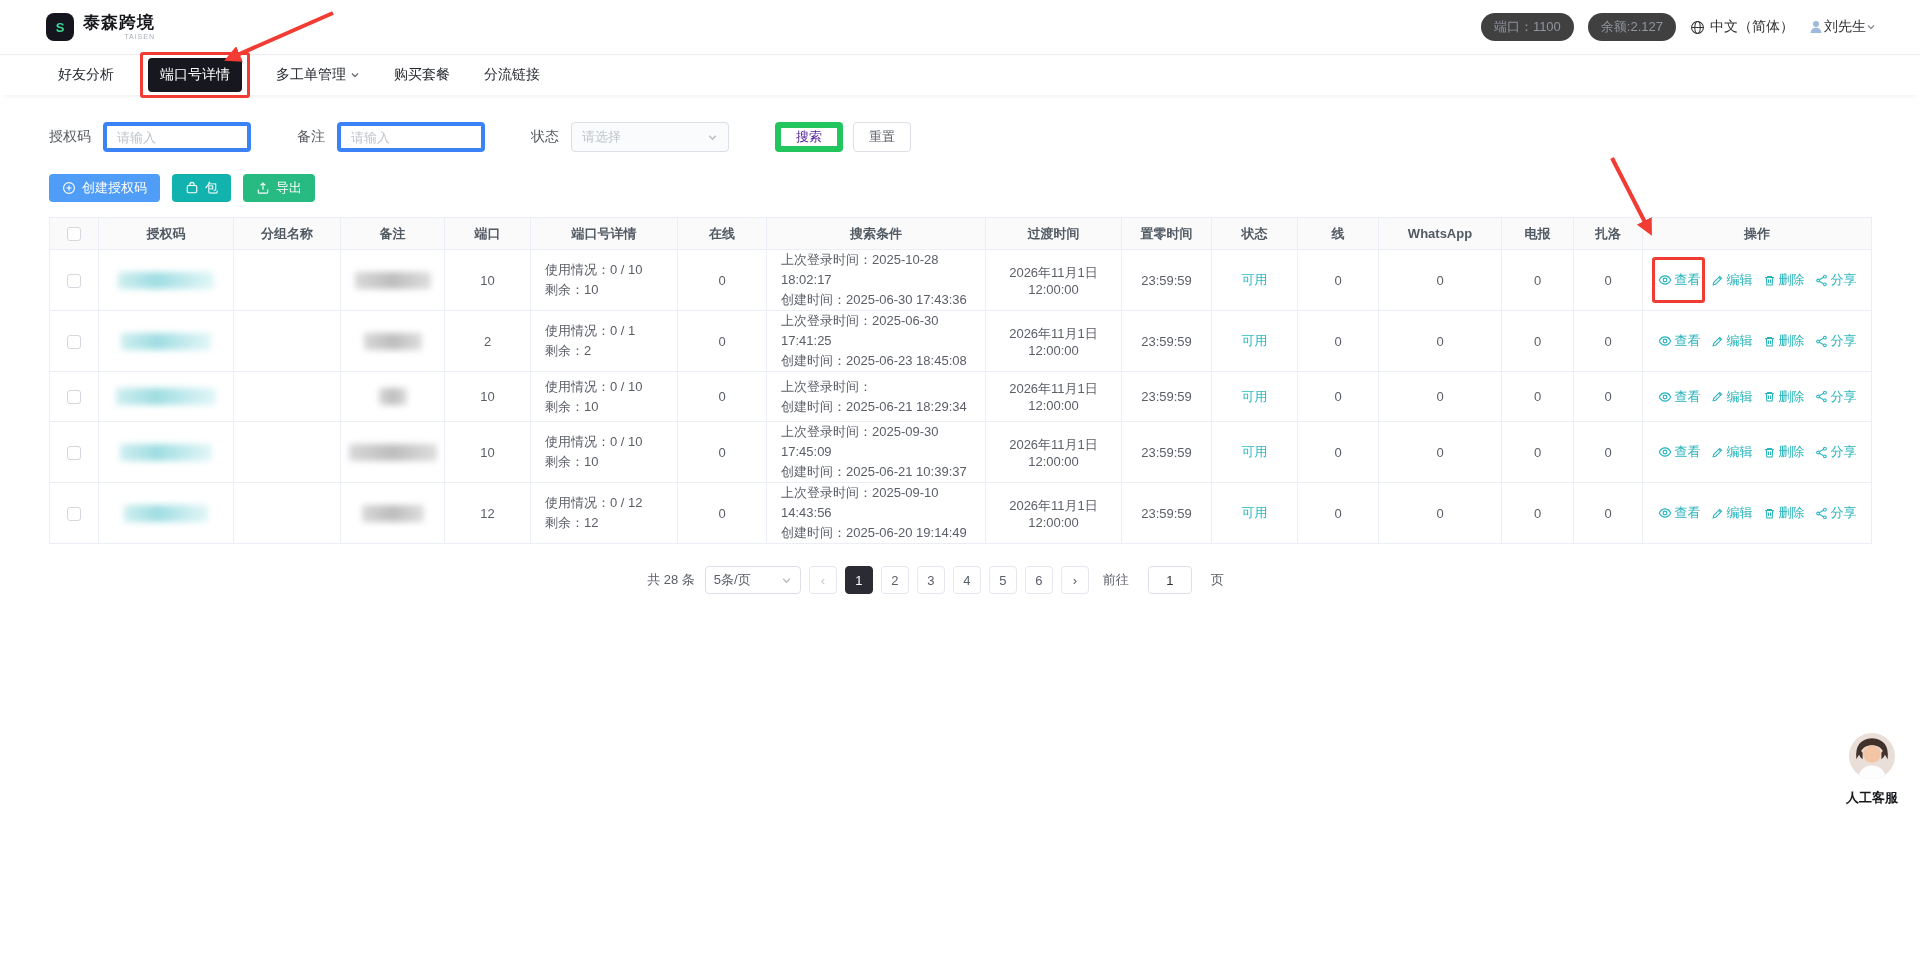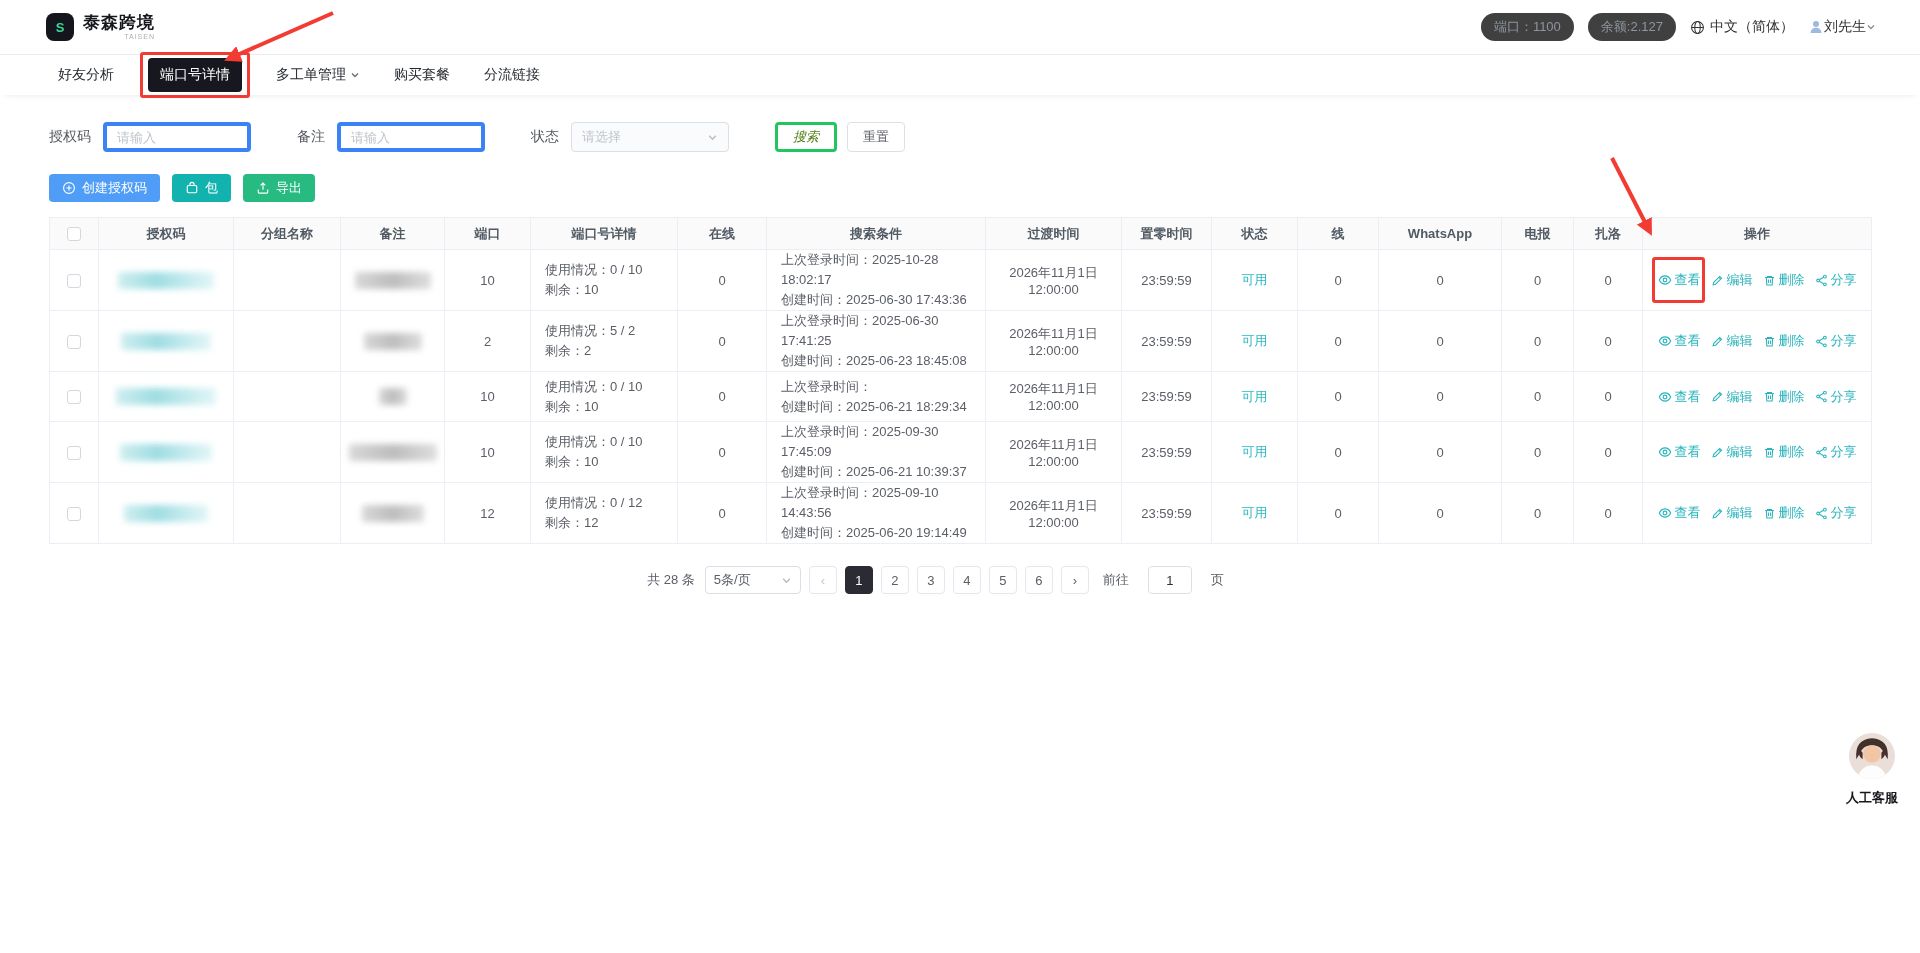--- a/index.html
+++ b/index.html
@@ -33,21 +33,21 @@
   .f-group { display:flex; align-items:center; margin-right:46px; }
   .f-label { font-size:14px; color:#54585e; margin-right:12px; white-space:nowrap; }
   .f-input { width:148px; height:30px; border:4px solid #3b82f6; border-radius:4px; padding:0 10px;
              font-size:13px; color:#303133; font-family:"Liberation Sans", sans-serif; outline:none; }
   .f-input::placeholder { color:#bfc4cc; }
   .select { width:158px; height:30px; border:1px solid #dcdfe6; border-radius:4px; background:#fafbfc;
             display:flex; align-items:center; justify-content:space-between; padding:0 10px; cursor:pointer; }
   .select span { font-size:13px; color:#bfc4cc; }
   .btn { height:30px; border-radius:4px; font-size:13px; padding:0 15px; cursor:pointer; background:#fff;
          font-family:"Liberation Sans", sans-serif; display:inline-flex; align-items:center; gap:6px; }
-  .btn-search { border:3px solid #22c55e; color:#4d7c0f; margin-right:10px;font-style:italic; }
+  .btn-search { border:6px solid #22c55e; color:#4c1d95; margin-right:10px; }
   .btn-reset { border:1px solid #dcdfe6; color:#5a5e66; }
 
   
   .toolbar { display:flex; align-items:flex-end; gap:12px; margin:22px 12px 0 49px; }
   .tb-btn { height:28px; border:none; border-radius:4px; color:#fff; font-size:13px; padding:0 13px;
             display:inline-flex; align-items:center; gap:6px; cursor:pointer; font-family:"Liberation Sans", sans-serif; }
   .tb-create { background:#4f9df7; }
   .tb-package { background:#12b3ae; }
   .tb-export { background:#27bb82; }
 
@@ -308,21 +308,21 @@
               </div>
             </td>
           </tr>
           <tr>
             <td><span class="cb"></span></td>
             <td><span class="blur blur-teal" style="width: 90px;"></span></td>
             <td></td>
             <td><span class="blur blur-grey" style="width: 58px;"></span></td>
             <td>2</td>
             <td class="left">
-              <div>使用情况：5 / 2</div>
+              <div>使用情况：0 / 1</div>
               <div>剩余：2</div>
             </td>
             <td>0</td>
             <td class="left">
               <div>上次登录时间：2025-06-30 17:41:25</div>
               <div>创建时间：2025-06-23 18:45:08</div>
             </td>
             <td>2026年11月1日 12:00:00</td>
             <td>23:59:59</td>
             <td><span class="status-ok">可用</span></td>

